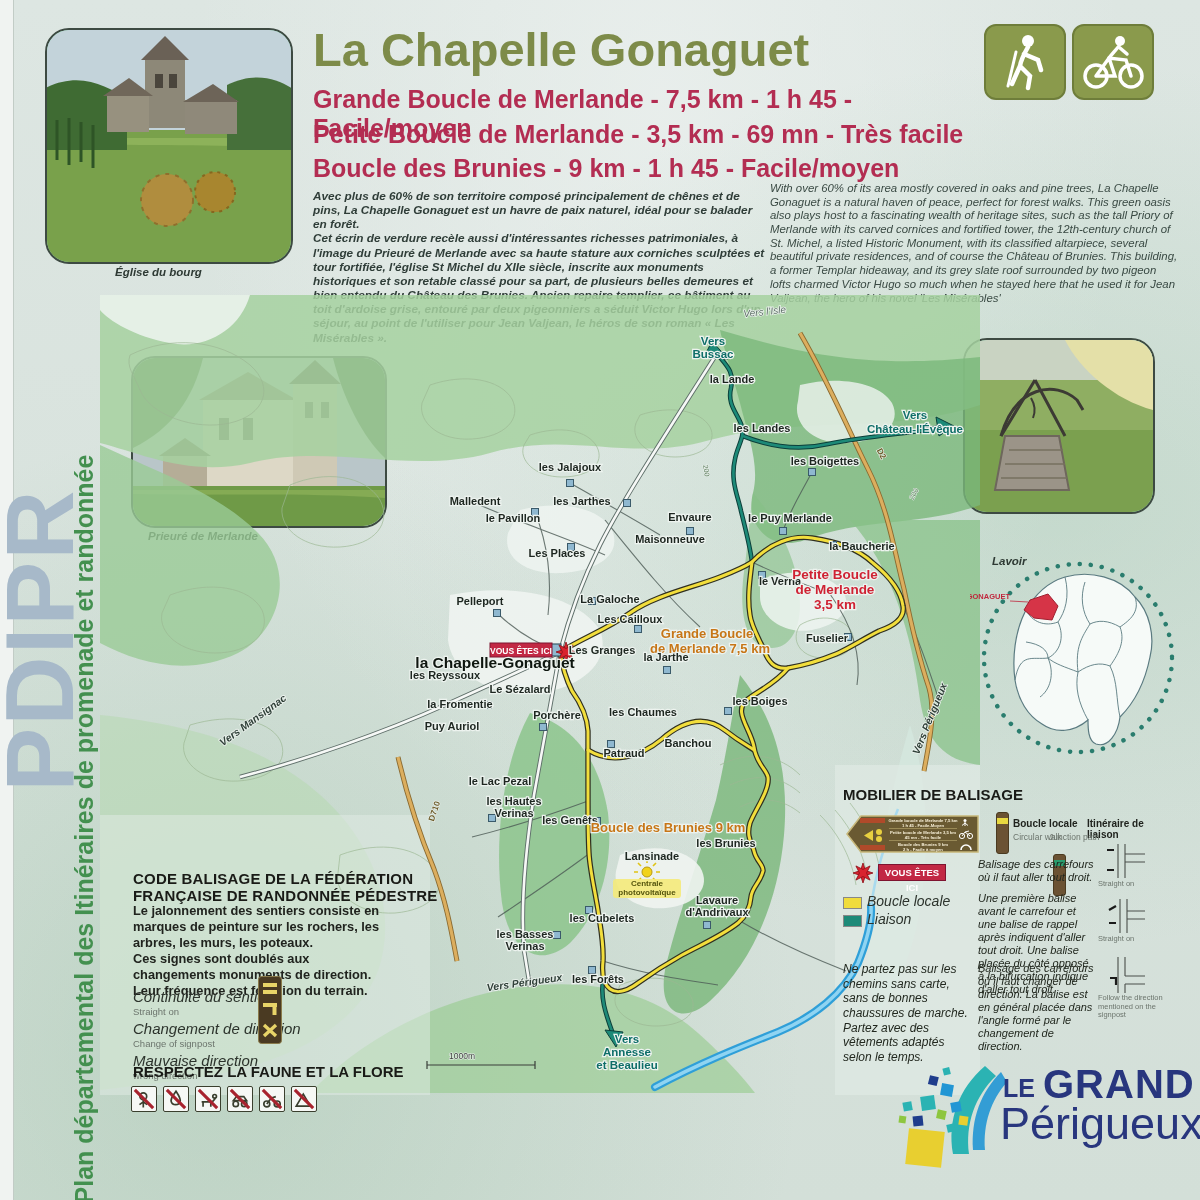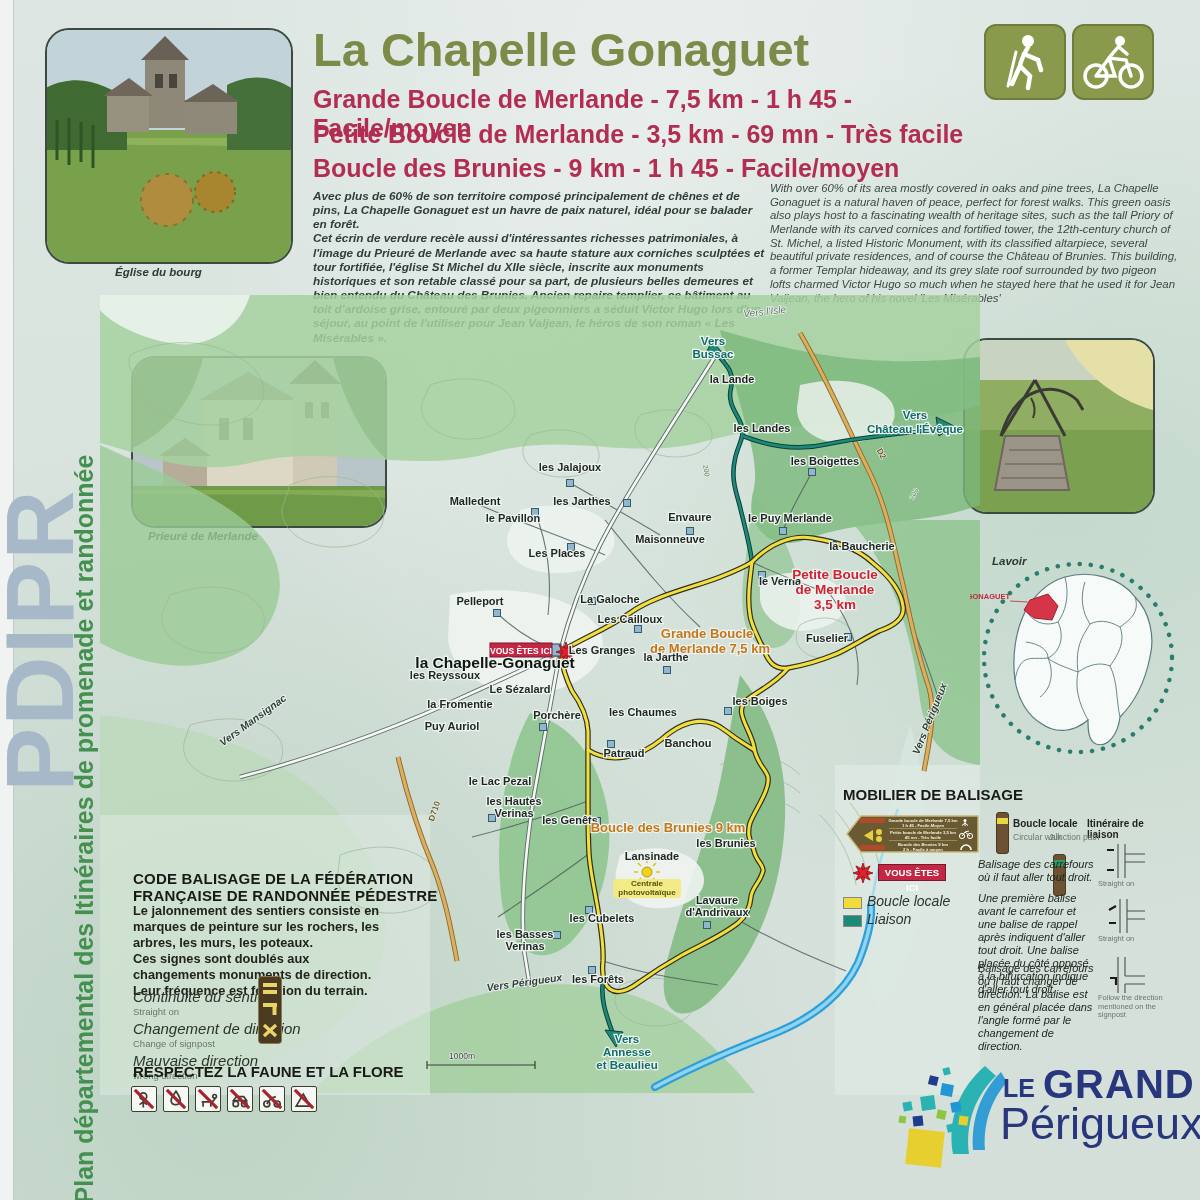--- a/index.html
+++ b/index.html
@@ -545,20 +545,21 @@
   <div id="postl0f" class="abs post-fr">Boucle locale</div>
   <div id="postl0e" class="abs post-en">Circular walk</div>
   <div id="post1" class="abs post">
       <div class="band" style="background: rgb(42, 157, 110);"></div>
     </div>
   <div id="postl1f" class="abs post-fr">Itinéraire de liaison</div>
   <div id="postl1e" class="abs post-en">Junction path</div>
   <div id="mobp0" class="abs mob-p">Balisage des carrefours où il faut aller tout droit.</div>
   <div id="mobp1" class="abs mob-p">Une première balise avant le carrefour et une balise de rappel après indiquent d'aller tout droit. Une balise placée du côté opposé à la bifurcation indique d'aller tout droit.</div>
   <div id="mobp2" class="abs mob-p">Balisage des carrefours où il faut changer de direction. La balise est en général placée dans l'angle formé par le changement de direction.</div>
+  <div id="mob-note" class="abs">Ne partez pas sur les chemins sans carte, sans de bonnes chaussures de marche. Partez avec des vêtements adaptés selon le temps.</div>
   <svg id="jd0" class="abs jd" width="46" height="36" viewBox="0 0 46 36">
     <g stroke="#4a4f4a" stroke-width="1.1" fill="none">
         <path d="M18,1 V35 M25,1 V35 M25,11 H45 M25,19 H45"></path>
       </g>
     <g stroke="#1a1a1a" stroke-width="2.2">
         <path d="M14,7 h-7 M14,27 h-7"></path>
       </g>
   </svg>
   <svg id="jd1" class="abs jd" width="46" height="36" viewBox="0 0 46 36">
     <g stroke="#4a4f4a" stroke-width="1.1" fill="none">

